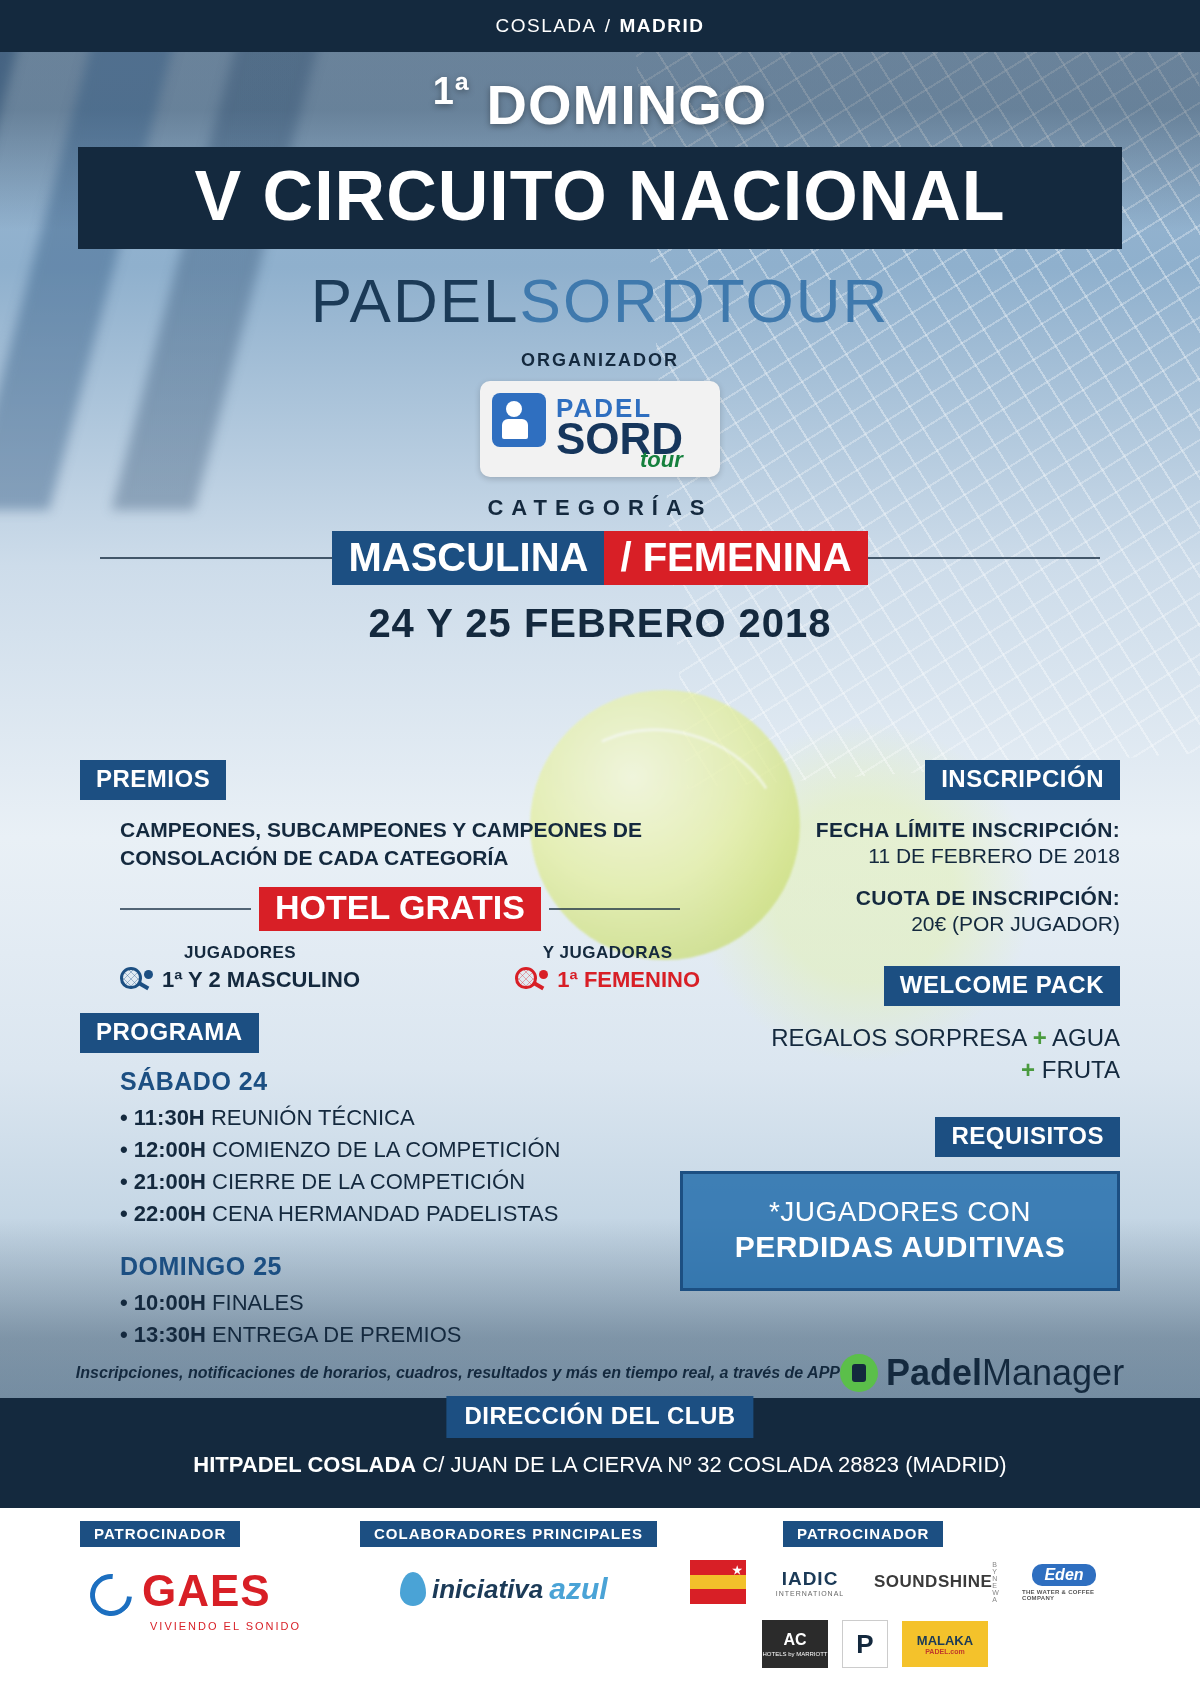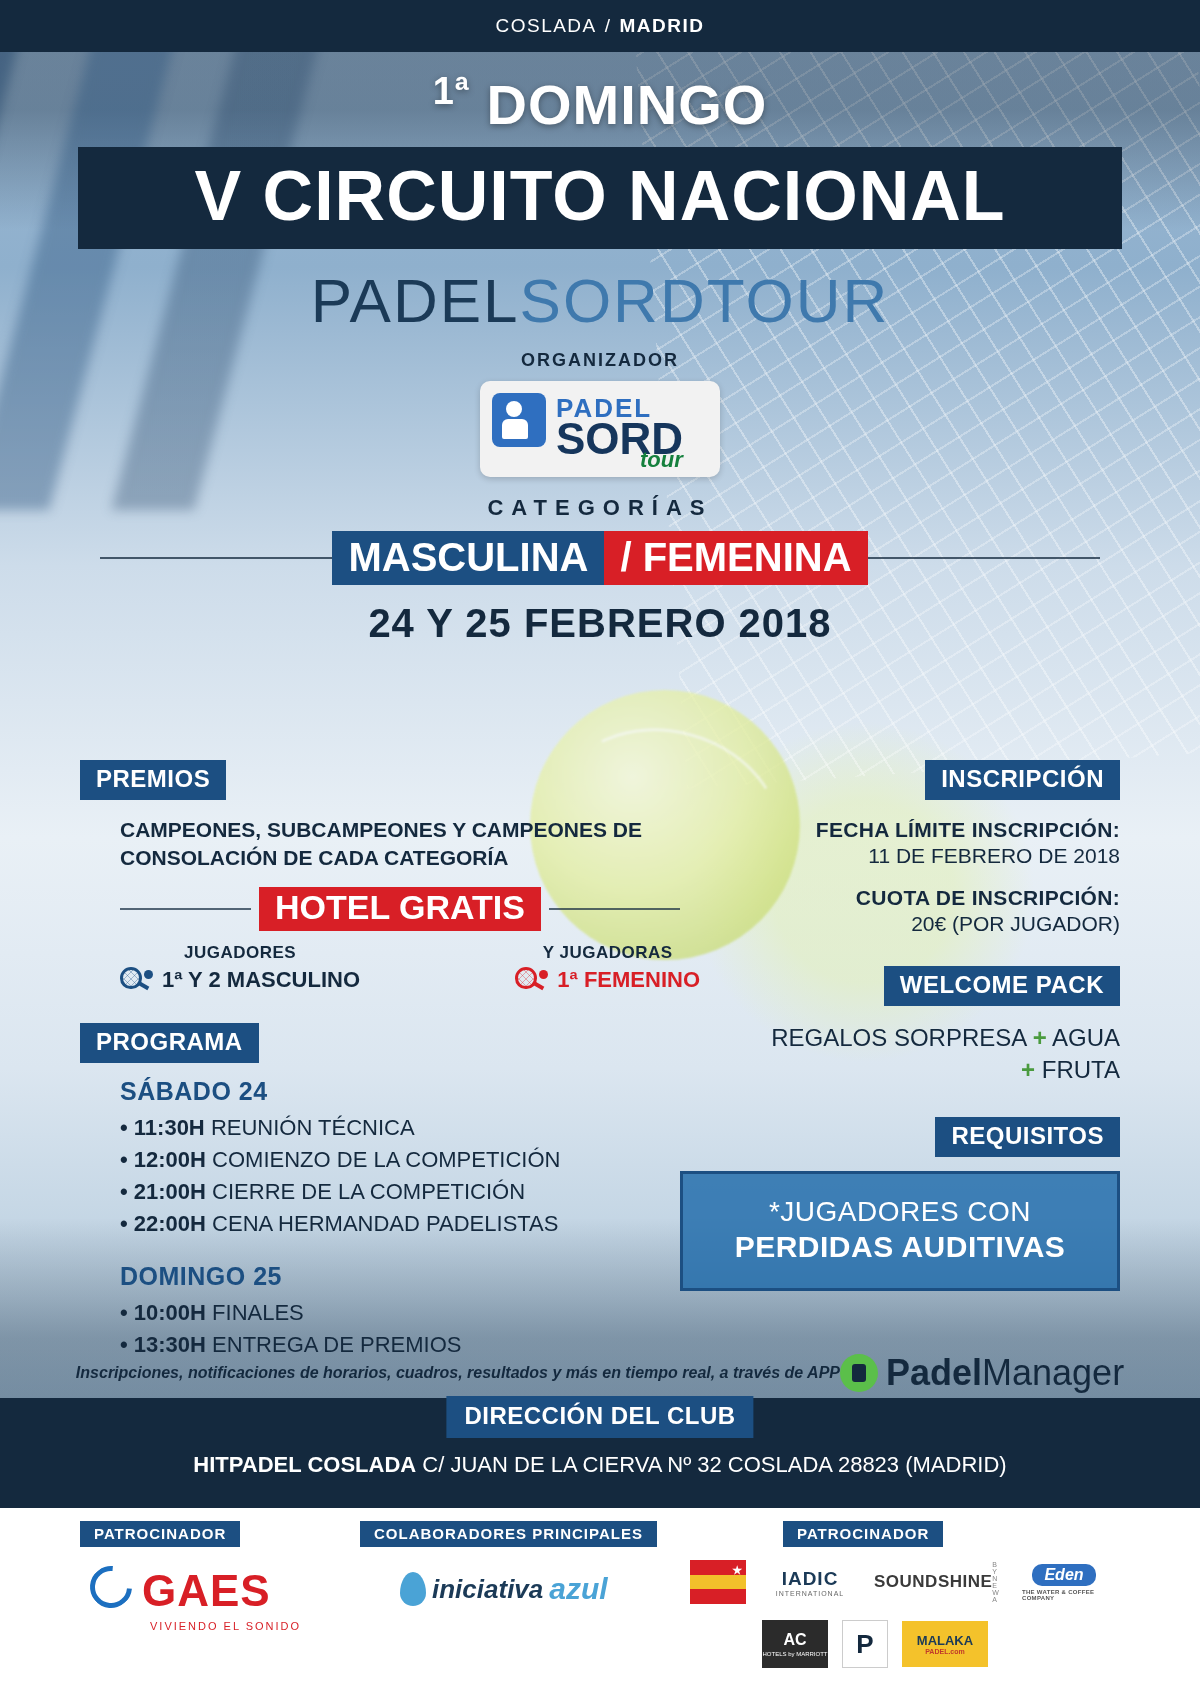--- a/index.html
+++ b/index.html
@@ -264,21 +264,21 @@
   }
   .racket.red .head { border-color: #d81f26;
     background: repeating-linear-gradient(45deg, rgba(216,31,38,.35) 0 1px, transparent 1px 5px),
                 repeating-linear-gradient(-45deg, rgba(216,31,38,.35) 0 1px, transparent 1px 5px); }
   .racket .handle { position: absolute; left: 19px; top: 17px; width: 10px; height: 4px; background: #1c4f82; transform: rotate(30deg); }
   .racket.red .handle { background: #d81f26; }
   .racket .ball { position: absolute; left: 24px; top: 3px; width: 9px; height: 9px; border-radius: 50%; background: #1c4f82; }
   .racket.red .ball { background: #d81f26; }
 
   
-  .programa-tag { margin-top: 30px; }
+  .programa-tag { margin-top: 20px; }
   .prog-box {
     margin: 14px 0 0 40px;
     width: 600px;
   }
   .day {
     font-size: 25px; font-weight: 700; color: #1c4f82; letter-spacing: .5px;
     margin-bottom: 6px;
   }
   .day2 { margin-top: 22px; }
   .prog-item {
@@ -355,21 +355,21 @@
   .sp-tag {
     position: absolute;
     background: #1c4f82; color: #ffffff;
     font-size: 15px; font-weight: 700; letter-spacing: 1px;
     padding: 4px 14px 5px;
   }
   .sp-tag.t1 { left: 80px; }
   .sp-tag.t2 { left: 360px; }
   .sp-tag.t3 { left: 783px; }
 
-  .gaes { position: absolute; left: 90px; top: 58px; display: flex; align-items: flex-start; gap: 10px; }
+  .gaes { position: absolute; left: 90px; top: 58px; display: flex; align-items: flex-end; gap: 10px; }
   .gaes .swirl {
     width: 42px; height: 42px; border-radius: 50%;
     border: 5px solid #1c6fc0; border-right-color: transparent; transform: rotate(-40deg);
   }
   .gaes .word { font-size: 44px; font-weight: 700; color: #d81f26; letter-spacing: 1px; }
   .gaes-sub { position: absolute; left: 150px; top: 112px; font-size: 11px; color: #d81f26; letter-spacing: 2px; }
 
   .iniciativa { position: absolute; left: 400px; top: 64px; display: flex; align-items: center; gap: 6px; }
   .drop {
     width: 26px; height: 34px; background: #4aa3d6;

